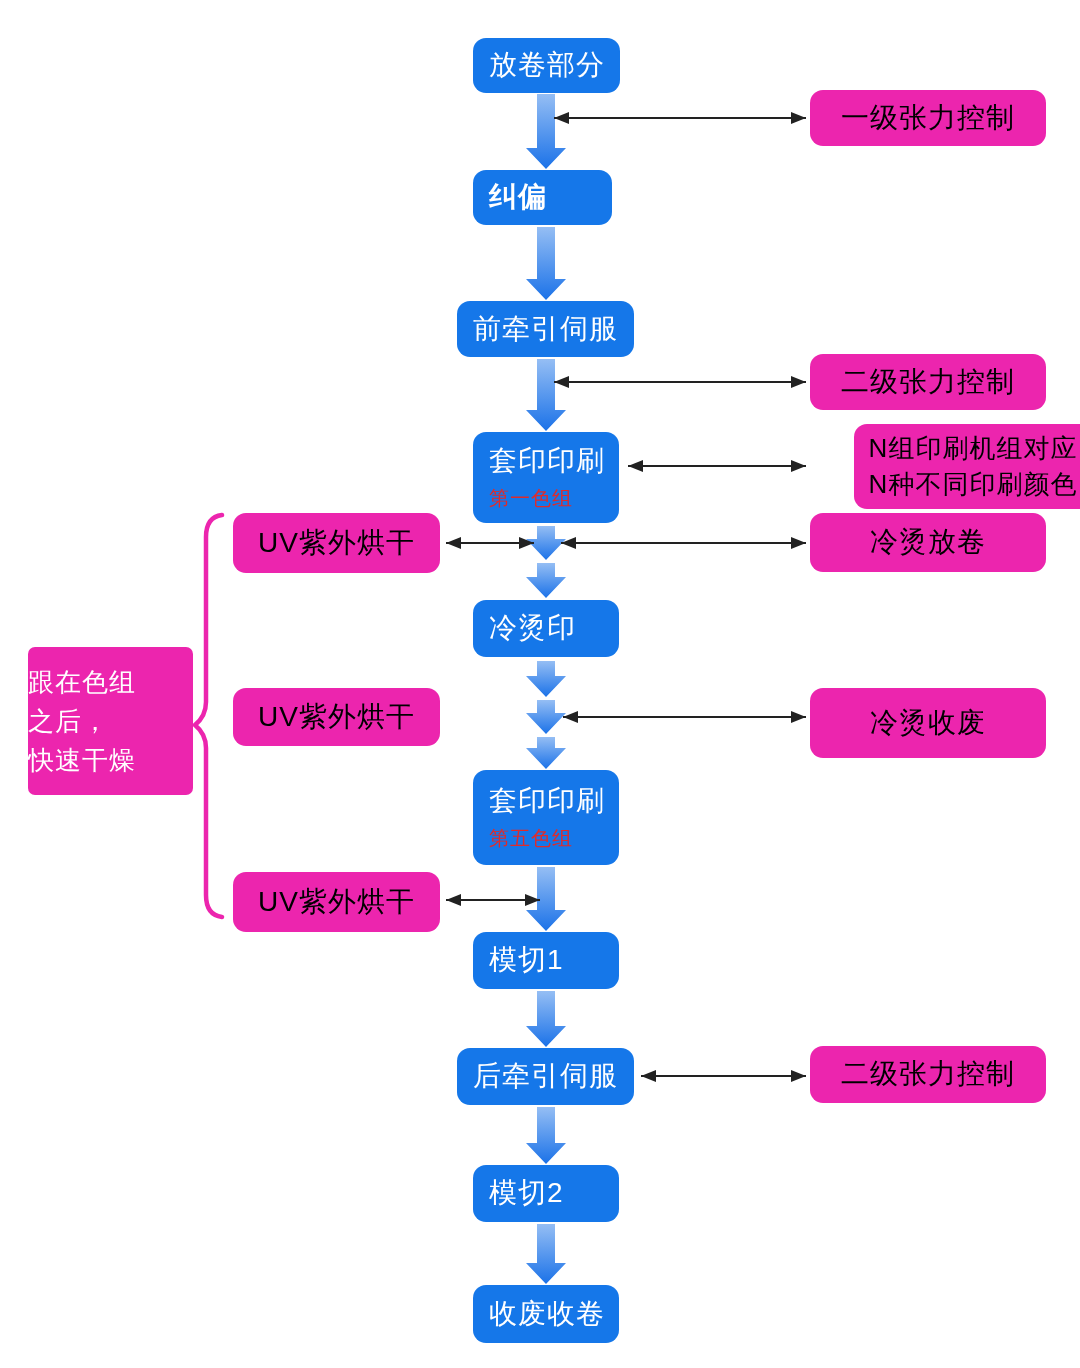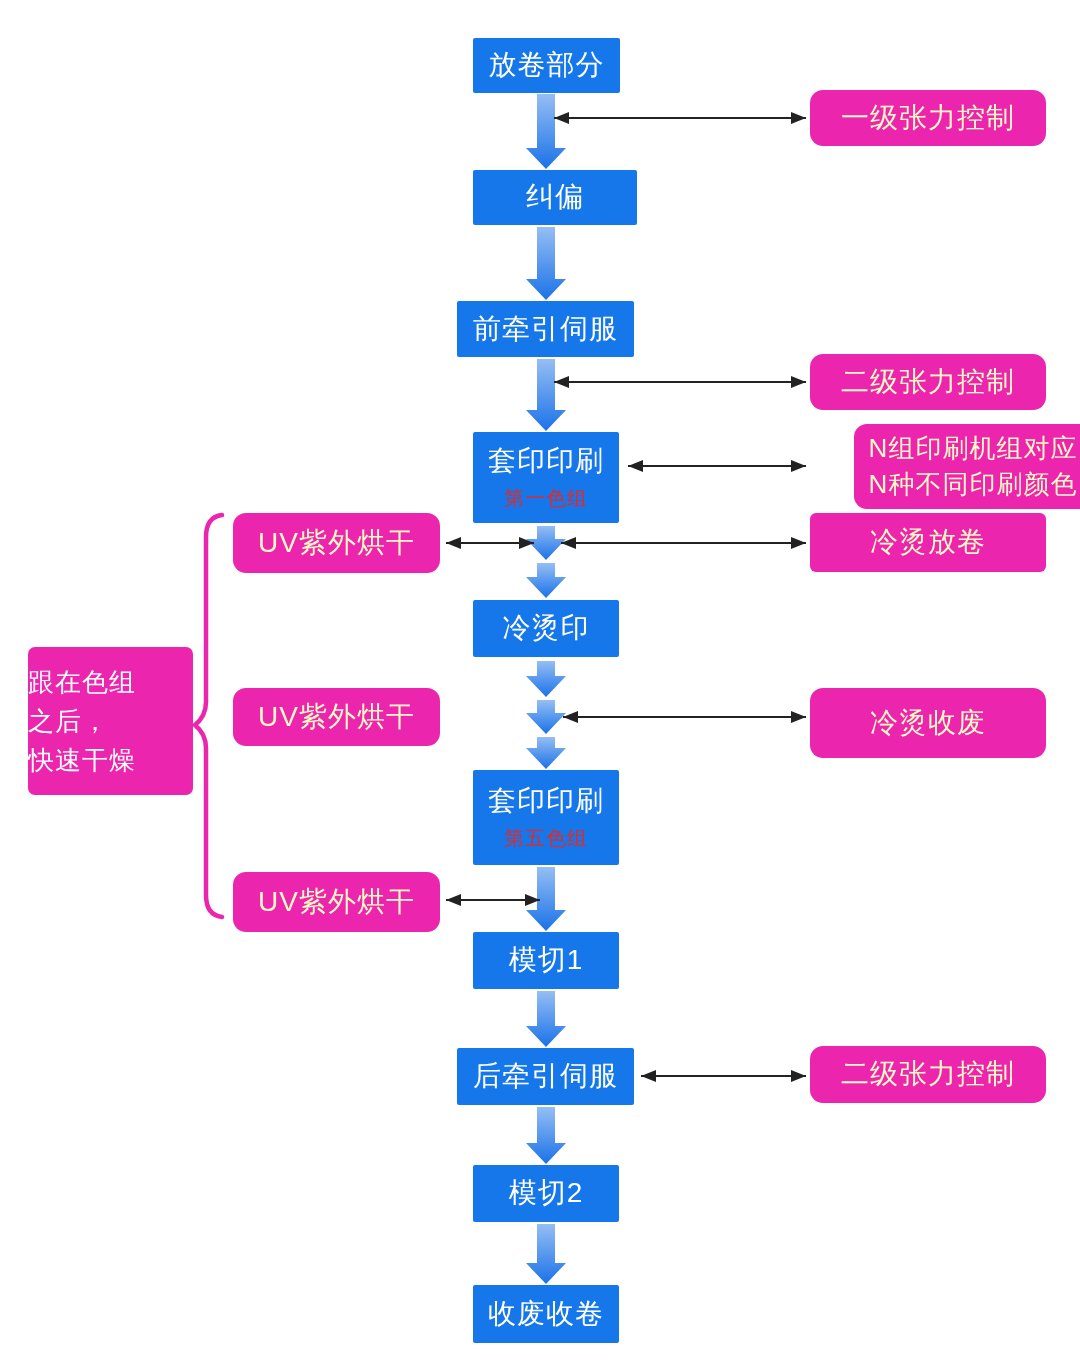--- a/index.html
+++ b/index.html
@@ -10,28 +10,28 @@
     --arrow-blue-light:#95bef4;
     --arrow-blue-dark:#1b72e8;
   }
   *{margin:0;padding:0;box-sizing:border-box;}
   html,body{background:#ffffff;}
   body{font-family:"Liberation Sans","DejaVu Sans",sans-serif;}
   .canvas{position:relative;width:1080px;height:1368px;background:#ffffff;overflow:hidden;}
 
   .bnode{
     position:absolute;background:var(--node-blue);color:#ffffff;
-    border-radius:2px;display:flex;flex-direction:column;
-    align-items:center;justify-content:center;
-    font-size:28px;letter-spacing:1px;line-height:1.15;
+    border-radius:13px;display:flex;flex-direction:column;
+    align-items:flex-start;justify-content:center;
+    font-size:28px;letter-spacing:1px;line-height:1.15;padding-left:16px;
   }
   .bnode .sub{font-size:20px;color:var(--sub-red);margin-top:9px;letter-spacing:1px;}
 
   .pnode{
-    position:absolute;background:var(--side-pink);color:#fef9c3;
+    position:absolute;background:var(--side-pink);color:#000000;
     border-radius:13px;display:flex;flex-direction:column;
     align-items:center;justify-content:center;
     font-size:28px;letter-spacing:1px;line-height:1.3;
   }
   .pnode.two{font-size:26px;line-height:1.35;}
 
   .ann{
     position:absolute;background:var(--side-pink);color:#ffffff;
     border-radius:7px;font-size:26px;line-height:1.5;letter-spacing:1px;
     display:flex;flex-direction:column;justify-content:center;
@@ -56,21 +56,21 @@
   .brace{position:absolute;left:186px;top:503px;width:44px;height:426px;}
 </style>
 </head>
 <body>
 
 <div class="canvas">
 
   <div class="bnode" style="left:473px;top:38px;width:147px;height:55px;">
     <span>放卷部分</span>
   </div>
-  <div class="bnode" style="left:473px;top:170px;width:164px;height:55px;">
+  <div class="bnode" style="left:473px;top:170px;width:139px;height:55px;font-weight:bold;">
     <span>纠偏</span>
   </div>
   <div class="bnode" style="left:457px;top:301px;width:177px;height:56px;">
     <span>前牵引伺服</span>
   </div>
   <div class="bnode" style="left:473px;top:432px;width:146px;height:91px;">
     <span>套印印刷</span>
     <span class="sub">第一色组</span>
   </div>
   <div class="bnode" style="left:473px;top:600px;width:146px;height:57px;">
@@ -109,21 +109,21 @@
   <div class="pnode" style="left:810px;top:90px;width:236px;height:56px;">
     <span>一级张力控制</span>
   </div>
   <div class="pnode" style="left:810px;top:354px;width:236px;height:56px;">
     <span>二级张力控制</span>
   </div>
   <div class="pnode two" style="left:810px;top:424px;width:238px;height:85px;margin-left:44px;">
     <span>N组印刷机组对应</span>
     <span>N种不同印刷颜色</span>
   </div>
-  <div class="pnode" style="left:810px;top:513px;width:236px;height:59px;border-radius:6px;">
+  <div class="pnode" style="left:810px;top:513px;width:236px;height:59px;">
     <span>冷烫放卷</span>
   </div>
   <div class="pnode" style="left:810px;top:688px;width:236px;height:70px;">
     <span>冷烫收废</span>
   </div>
   <div class="pnode" style="left:810px;top:1046px;width:236px;height:57px;">
     <span>二级张力控制</span>
   </div>
 
   <div class="pnode" style="left:233px;top:513px;width:207px;height:60px;">

